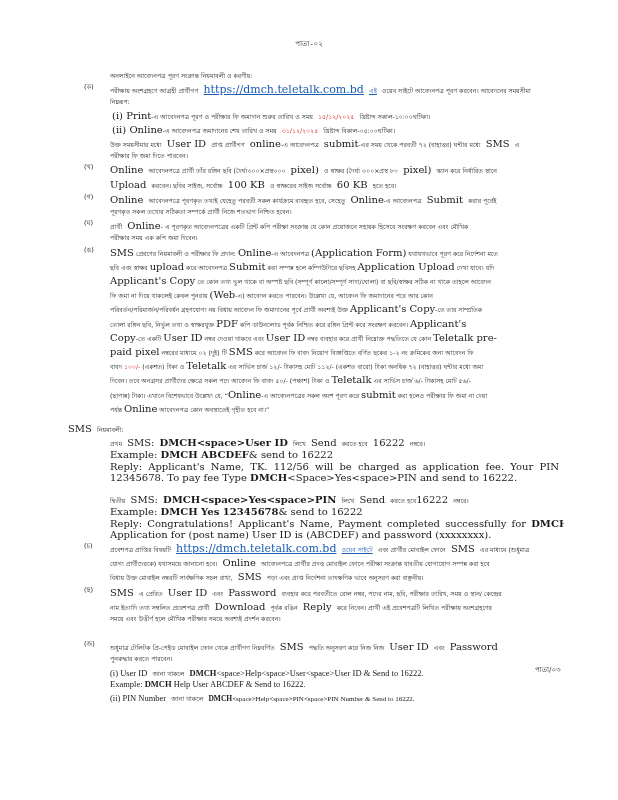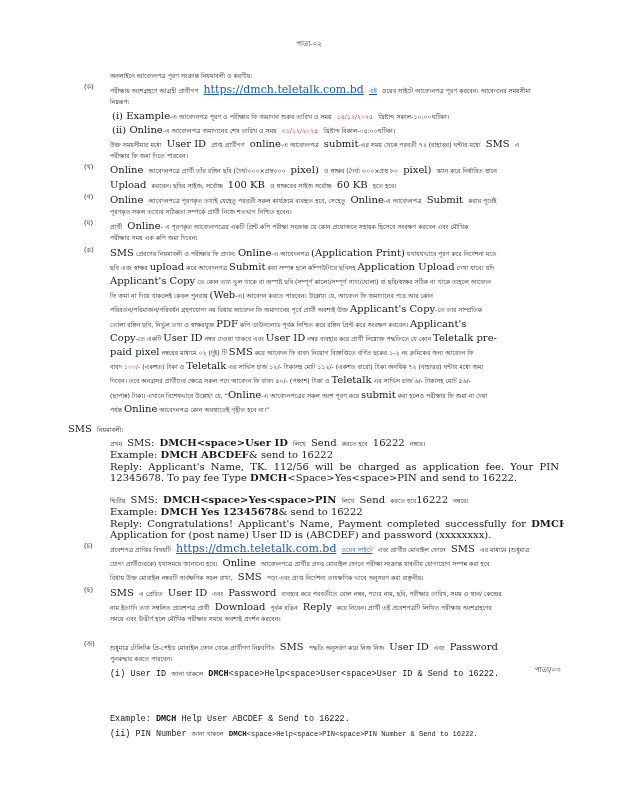--- a/index.html
+++ b/index.html
@@ -1,25 +1,25 @@
 <!DOCTYPE html>
 <html><head>
 <meta charset="utf-8">
 <style>
   html, body { margin:0; padding:0; background:#ffffff; }
   body { width:618px; height:800px; position:relative; overflow:hidden;
          font-family:"DejaVu Serif", serif; color:#1a1a1a; }
   .page-num-top { position:absolute; top:38px; left:0; width:618px; text-align:center;
-                  font-size:7px; font-family:Liberation Serif, serif; }
+                  font-size:7px; font-family:Liberation Mono, monospace; }
   .page-num-bottom { position:absolute; top:664px; left:535px; font-size:7px;
                   font-family:"DejaVu Sans", sans-serif; }
   .content { position:absolute; left:84px; top:70px; width:480px; }
   .bn { font-family:"DejaVu Sans", sans-serif; font-size:6.2px; }
   .en { font-family:"DejaVu Serif", serif; font-size:10px; }
-  .en-s { font-family:Liberation Mono, monospace; font-size:8.5px;margin-top:34px; }
+  .en-s { font-family:Liberation Serif, serif; font-size:8.5px; }
   .line { line-height:11.2px; white-space:nowrap; overflow:hidden; }
   .item { position:relative; padding-left:26px; margin-top:1px; }
   .item .marker { position:absolute; left:0; top:0; font-family:"DejaVu Sans", sans-serif; font-size:6.5px; line-height:11.2px; }
   .sub { padding-left:2px; }
   .red { color:#d12020; }
   .link { color:#1a5db5; text-decoration:underline; font-family:"DejaVu Serif", serif; font-size:11px; }
   .link-bn { color:#1a5db5; text-decoration:underline; }
   b { font-weight:bold; }
   .sms-head { position:relative; left:-26px; margin-top:6px; }
   .indent { padding-left:26px; }
@@ -37,21 +37,21 @@
   <div class="item">
     <span class="marker">(ক)</span>
     <div class="line">
       <span class="bn">পরীক্ষায় অংশগ্রহণে আগ্রহী প্রার্থীগণ</span>
       <a class="link">https://dmch.teletalk.com.bd</a>
       <span class="bn link-bn">এই</span>
       <span class="bn">ওয়েব সাইটে আবেদনপত্র পূরণ করবেন। আবেদনের সময়সীমা</span>
     </div>
     <div class="line bn">নিম্নরূপ:</div>
     <div class="line sub">
-      <span class="en">(i) Example</span><span class="bn">-এ আবেদনপত্র পূরণ ও পরীক্ষার ফি জমাদান শুরুর তারিখ ও সময়</span>
+      <span class="en">(i) Print</span><span class="bn">-এ আবেদনপত্র পূরণ ও পরীক্ষার ফি জমাদান শুরুর তারিখ ও সময়</span>
       <span class="bn red">১৫/১২/২০২৫</span>
       <span class="bn">খ্রিষ্টাব্দ সকাল-১০:০০ঘটিকা।</span>
     </div>
     <div class="line sub">
       <span class="en">(ii) Online</span><span class="bn">-এ আবেদনপত্র জমাদানের শেষ তারিখ ও সময়</span>
       <span class="bn red">৩১/১২/২০২৫</span>
       <span class="bn">খ্রিষ্টাব্দ বিকাল-০৫:০০ঘটিকা।</span>
     </div>
     <div class="line">
       <span class="bn">উক্ত সময়সীমার মধ্যে</span>
@@ -102,21 +102,21 @@
     <div class="line">
       <span class="bn">প্রার্থী</span>
       <span class="en">Online</span><span class="bn">- এ পূরণকৃত আবেদনপত্রের একটি প্রিন্ট কপি পরীক্ষা সংক্রান্ত যে কোন প্রয়োজনে সহায়ক হিসেবে সংরক্ষণ করবেন এবং মৌখিক</span>
     </div>
     <div class="line bn">পরীক্ষার সময় এক কপি জমা দিবেন।</div>
   </div>
 
   <div class="item">
     <span class="marker">(ঙ)</span>
     <div id="uma-lines">
-        <div class="line"><span class="en">SMS</span><span class="bn"> প্রেরণের নিয়মাবলী ও পরীক্ষার ফি প্রদান: </span><span class="en">Online</span><span class="bn">-এ আবেদনপত্র </span><span class="en">(Application Print)</span><span class="bn"> যথাযথভাবে পূরণ করে নির্দেশনা মতে</span></div>
+        <div class="line"><span class="en">SMS</span><span class="bn"> প্রেরণের নিয়মাবলী ও পরীক্ষার ফি প্রদান: </span><span class="en">Online</span><span class="bn">-এ আবেদনপত্র </span><span class="en">(Application Form)</span><span class="bn"> যথাযথভাবে পূরণ করে নির্দেশনা মতে</span></div>
         <div class="line"><span class="bn">ছবি এবং স্বাক্ষর </span><span class="en">upload</span><span class="bn"> করে আবেদনপত্র </span><span class="en">Submit</span><span class="bn"> করা সম্পন্ন হলে কম্পিউটারে ছবিসহ </span><span class="en">Application Upload</span><span class="bn"> দেখা যাবে। যদি</span></div>
         <div class="line"><span class="en">Applicant's Copy</span><span class="bn"> তে কোন তথ্য ভুল থাকে বা অস্পষ্ট ছবি (সম্পূর্ণ কালো/সম্পূর্ণ সাদা/ঘোলা) বা ছবি/স্বাক্ষর সঠিক না থাকে তাহলে আবেদন</span></div>
         <div class="line"><span class="bn">ফি জমা না দিয়ে থাকলেই কেবল পুনরায় </span><span class="en">(Web</span><span class="bn">-এ) আবেদন করতে পারবেন। উল্লেখ্য যে, আবেদন ফি জমাদানের পরে আর কোন</span></div>
         <div class="line"><span class="bn">পরিবর্তন/পরিমার্জন/পরিবর্ধন গ্রহণযোগ্য নয় বিধায় আবেদন ফি জমাদানের পূর্বে প্রার্থী অবশ্যই উক্ত </span><span class="en">Applicant's Copy</span><span class="bn">-তে তার সাম্প্রতিক</span></div>
         <div class="line"><span class="bn">তোলা রঙ্গিন ছবি, নির্ভুল তথ্য ও স্বাক্ষরযুক্ত </span><span class="en">PDF</span><span class="bn"> কপি ডাউনলোড পূর্বক নিশ্চিত করে রঙ্গিন প্রিন্ট করে সংরক্ষণ করবেন। </span><span class="en">Applicant's</span></div>
         <div class="line"><span class="en">Copy</span><span class="bn">-তে একটি </span><span class="en">User ID</span><span class="bn"> নম্বর দেওয়া থাকবে এবং </span><span class="en">User ID</span><span class="bn"> নম্বর ব্যবহার করে প্রার্থী নিম্নোক্ত পদ্ধতিতে যে কোন </span><span class="en">Teletalk pre-</span></div>
         <div class="line"><span class="en">paid pixel</span><span class="bn"> নম্বরের মাধ্যমে ০২ (দুই) টি </span><span class="en">SMS</span><span class="bn"> করে আবেদন ফি বাবদ নিয়োগ বিজ্ঞপ্তিতে বর্ণিত ছকের ১-২ নং ক্রমিকের জন্য আবেদন ফি</span></div>
         <div class="line"><span class="bn">বাবদ </span><span class="bn red">১০০/-</span><span class="bn"> (একশত) টাকা ও </span><span class="en">Teletalk</span><span class="bn"> এর সার্ভিস চার্জ ১২/- টাকাসহ মোট ১১২/- (একশত বারো) টাকা অনধিক ৭২ (বাহাত্তর) ঘন্টার মধ্যে জমা</span></div>
         <div class="line"><span class="bn">দিবেন। তবে অনগ্রসর প্রার্থীদের ক্ষেত্রে সকল পদে আবেদন ফি বাবদ ৫০/- (পঞ্চাশ) টাকা ও </span><span class="en">Teletalk</span><span class="bn"> এর সার্ভিস চার্জ ৬/- টাকাসহ মোট ৫৬/-</span></div>
         <div class="line"><span class="bn">(ছাপান্ন) টাকা। এখানে বিশেষভাবে উল্লেখ্য যে, “</span><span class="en">Online</span><span class="bn">-এ আবেদনপত্রের সকল অংশ পূরণ করে </span><span class="en">submit</span><span class="bn"> করা হলেও পরীক্ষার ফি জমা না দেয়া</span></div>

